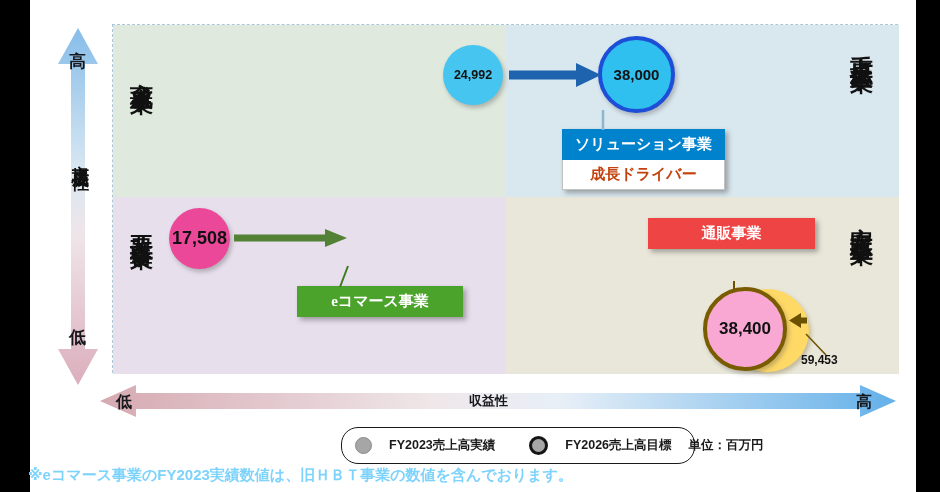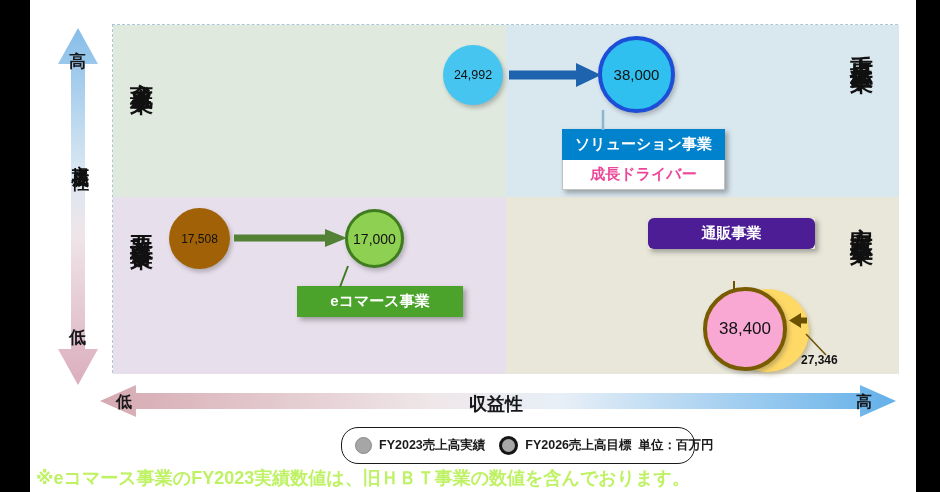--- a/index.html
+++ b/index.html
@@ -20,52 +20,52 @@
   .vtext { writing-mode:vertical-rl; text-orientation:upright; font-weight:bold;
            position:absolute; color:#111; letter-spacing:3px; z-index:2; }
   .qlabel { font-size:23px; }
   .ylab   { font-size:17px; letter-spacing:2px; }
 
   .axis-svg { position:absolute; z-index:2; }
   .axis-cap { position:absolute; font-weight:bold; font-size:17px; z-index:3; color:#16181c; }
 
   
   .bubble { position:absolute; border-radius:50%; display:flex; align-items:center; justify-content:center;
-            font-weight:normal; color:#111; box-shadow:2px 3px 4px rgba(80,80,80,.35); z-index:3; }
+            font-weight:bold; color:#111; box-shadow:2px 3px 4px rgba(80,80,80,.35); z-index:3; }
   .b-sol-23 { left:443px; top:45px;  width:60px; height:60px; background:#46c5f1; font-size:12.5px; }
   .b-sol-26 { left:598px; top:36px;  width:77px; height:77px; background:#30c0f0; border:4px solid #1d4ed8; font-size:15px; }
-  .b-eco-23 { left:169px; top:208px; width:61px; height:61px; background:#a16207; font-size:12px; }
+  .b-eco-23 { left:169px; top:208px; width:61px; height:61px; background:#ec4899; font-size:18px; }
   .b-eco-26 { left:345px; top:209px; width:59px; height:59px; background:#8ed051; border:3.5px solid #3e7c1f; font-size:14px; }
   .b-mail-23{ left:726px; top:289px; width:83px; height:83px; background:#ffd966; z-index:3; box-shadow:2px 3px 4px rgba(120,100,40,.35); }
   .b-mail-26{ left:703px; top:287px; width:84px; height:84px; background:#f9a8d4; border:4px solid #7a5c00; font-size:17px; z-index:4; }
 
   
   .callout { position:absolute; z-index:5; box-shadow:3px 3px 5px rgba(70,70,70,.45); text-align:center; }
   .callout .hd { color:#fff; font-weight:bold; font-size:15px; padding:6px 12px;text-align:center; }
-  .callout .bd { background:#fff; border:1px solid #c2c2c2; border-top:none; font-weight:bold; font-size:15px; color:#ec4899; padding:5px 2px; }
+  .callout .bd { background:#fff; border:1px solid #c2c2c2; border-top:none; font-weight:bold; font-size:15px; color:#c2410c; padding:5px 2px; }
   .co-sol  { left:562px; top:129px; width:163px; }
   .co-sol .hd { background:#0082cd; }
   .co-eco  { left:297px; top:286px; width:166px; }
-  .co-eco .hd { background:#4ba32b; }
+  .co-eco .hd { background:#4ba32b;font-family:Liberation Serif, serif; }
   .co-mail { left:648px; top:218px; width:167px; }
-  .co-mail .hd { background:#4c1d95;border-radius:6px; }
+  .co-mail .hd { background:#ef4444; }
 
   .small-num { position:absolute; font-weight:bold; font-size:12px; color:#111; z-index:6; }
 
   
   .legend { position:absolute; left:341px; top:427px; width:354px; height:37px; background:#fff;
             border:1.5px solid #1a1a1a; border-radius:17px; display:flex; align-items:center;
-            padding:0 13px; gap:7px; z-index:4; }
+            padding:0 13px; gap:17px; z-index:4; }
   .lg-dot  { width:17px; height:17px; border-radius:50%; background:#a6a6a6; border:1px solid #8b8b8b; flex:0 0 auto; }
   .lg-ring { width:19px; height:19px; border-radius:50%; background:#a6a6a6; border:3.5px solid #141414; flex:0 0 auto; }
   .lg-txt  { font-size:12.5px; font-weight:bold; white-space:nowrap; }
   .lg-sp   { width:18px; }
   .lg-unit { margin-left:auto; font-size:12.5px; font-weight:bold; white-space:nowrap; }
 
-  .footnote { position:absolute; left:36px; top:466px; font-size:18px; font-weight:600; color:#bef264; z-index:4; white-space:nowrap; }
+  .footnote { position:absolute; left:28px; top:466px; font-size:15px; font-weight:600; color:#7dd3fc; z-index:4; white-space:nowrap; }
 
   .overlay { position:absolute; left:0; top:0; width:940px; height:492px; z-index:6; pointer-events:none; }
 </style>
 </head>
 <body>
 
 <div id="stage">
   <div class="panel"></div>
 
   <div class="quad-wrap">
@@ -100,40 +100,37 @@
       <linearGradient id="hgrad" x1="0" y1="0" x2="1" y2="0">
         <stop offset="0" stop-color="#d6a9b1"></stop>
         <stop offset="0.42" stop-color="#efe7e9"></stop>
         <stop offset="0.58" stop-color="#e7eff7"></stop>
         <stop offset="1" stop-color="#63b0e9"></stop>
       </linearGradient>
     </defs>
     <polygon points="2,18 38,2 38,10 762,10 762,2 798,18 762,34 762,26 38,26 38,34" fill="url(#hgrad)"></polygon>
   </svg>
   <div class="axis-cap" style="left:116px; top:392px; font-size:16px;">低</div>
-  <div class="axis-cap" style="left:469px; top:392px; font-size:18px;">収益性</div>
+  <div class="axis-cap" style="left:469px; top:392px; font-size:13px;">収益性</div>
   <div class="axis-cap" style="left:856px; top:392px; font-size:16px;">高</div>
 
   <div class="bubble b-sol-23">
     <span>24,992</span>
   </div>
   <div class="bubble b-sol-26">
     <span>38,000</span>
   </div>
   <div class="bubble b-eco-23">
     <span>17,508</span>
   </div>
-  <div class="bubble b-eco-26">
-    <span>17,000</span>
-  </div>
   <div class="bubble b-mail-23"></div>
   <div class="bubble b-mail-26">
     <span>38,400</span>
   </div>
-  <div class="small-num" style="left:801px; top:353px;">27,346</div>
+  <div class="small-num" style="left:801px; top:353px;">59,453</div>
 
   <div class="callout co-sol">
     <div class="hd">ソリューション事業</div>
     <div class="bd">成長ドライバー</div>
   </div>
   <div class="callout co-eco">
     <div class="hd">eコマース事業</div>
   </div>
   <div class="callout co-mail">
     <div class="hd">通販事業</div>

